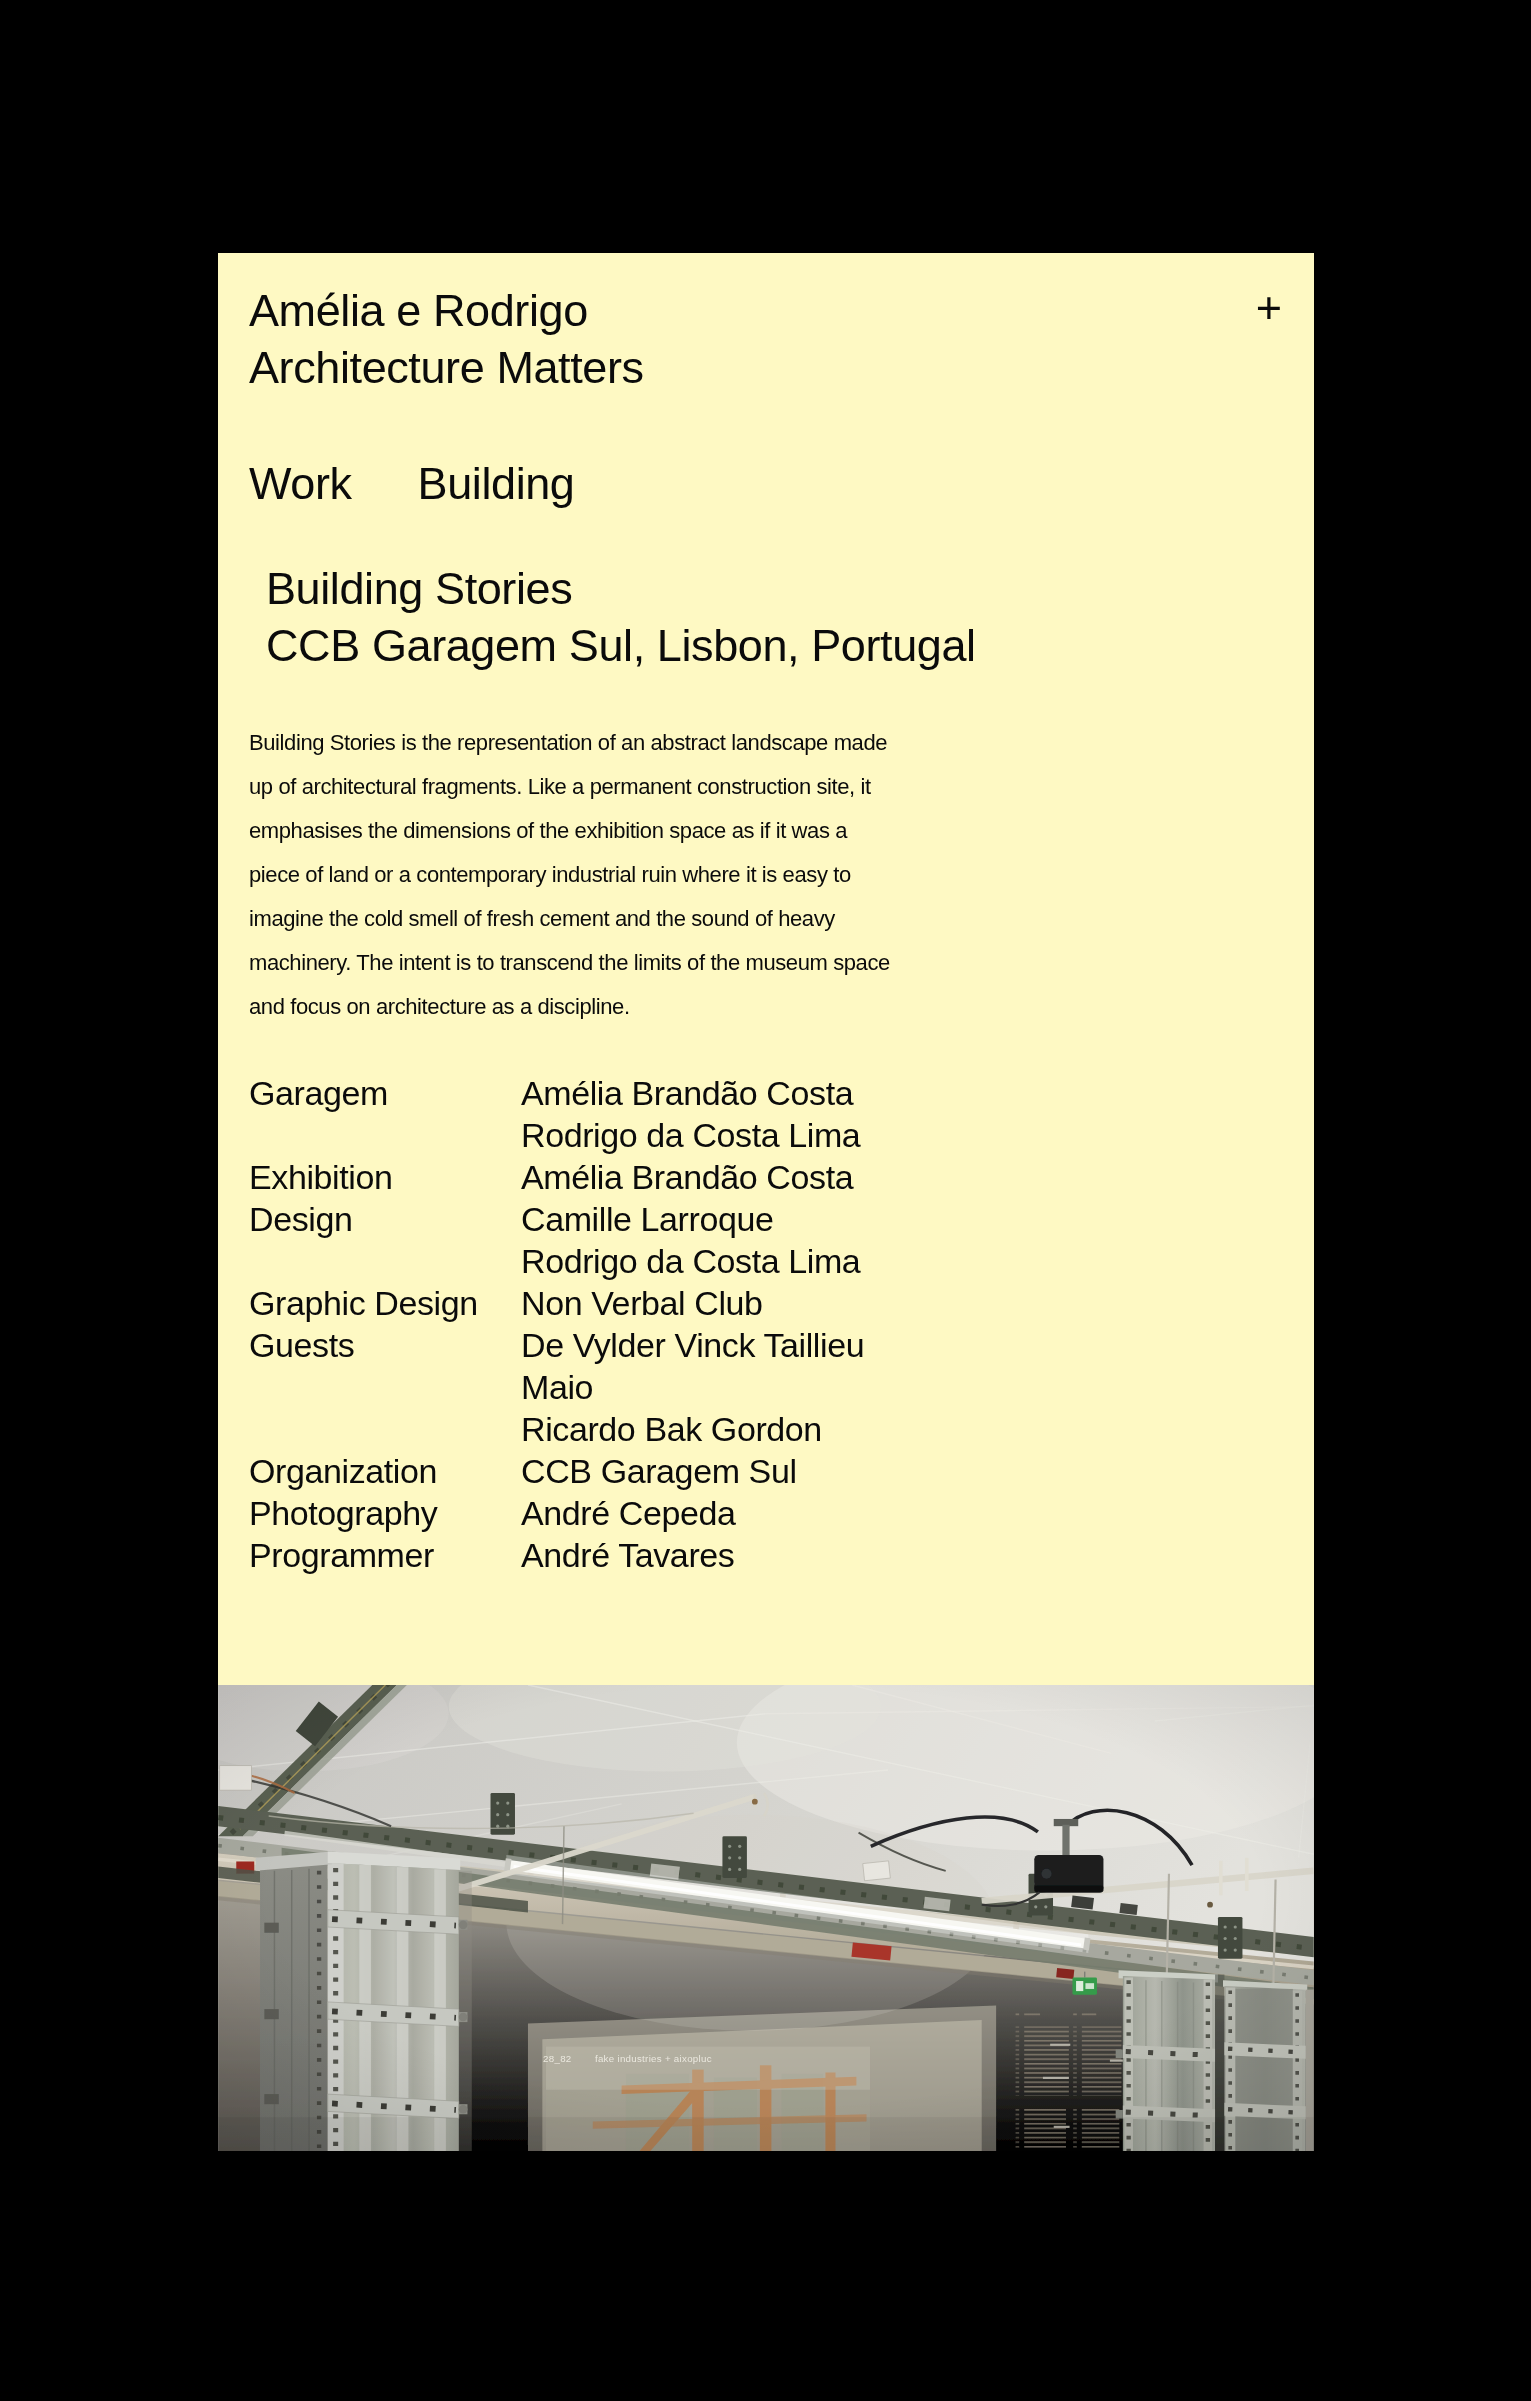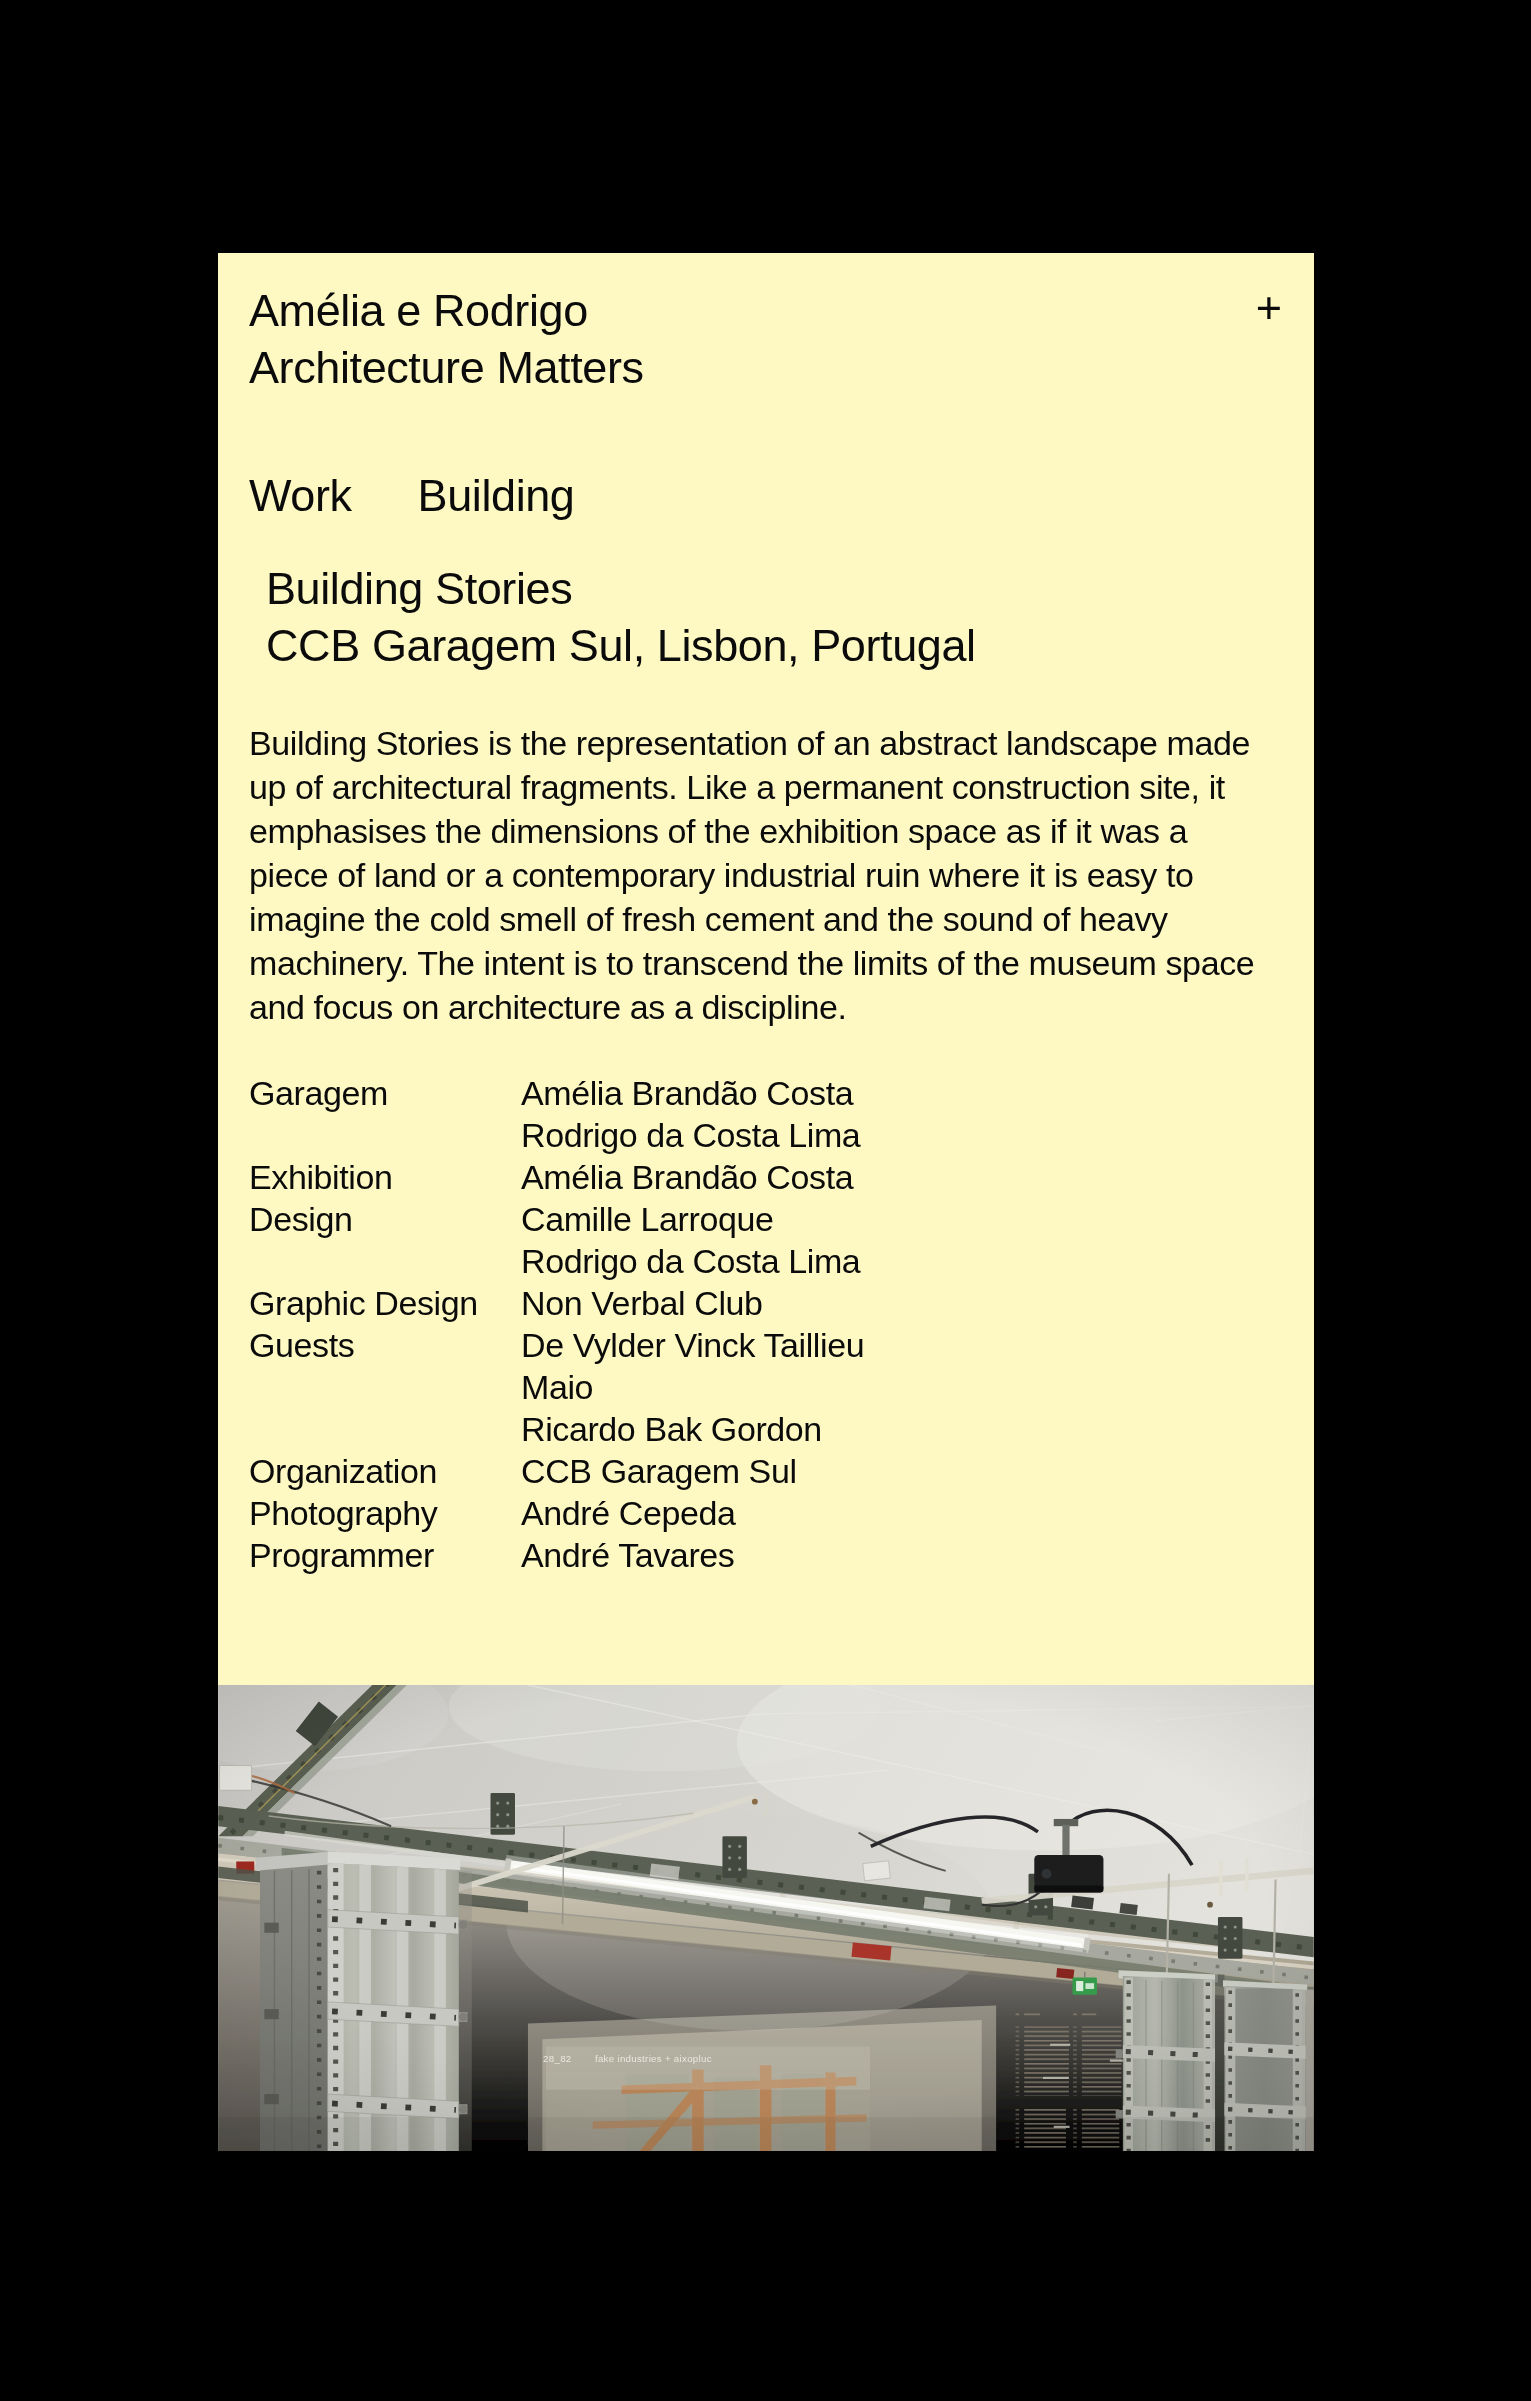--- a/index.html
+++ b/index.html
@@ -19,30 +19,30 @@
     font-size:45px;line-height:57px;letter-spacing:-0.4px;color:#0b0b0b;
     cursor:pointer;
   }
   .menu-toggle{
     position:absolute;right:32px;top:26px;
     font-size:45px;line-height:57px;font-weight:400;color:#0b0b0b;
     cursor:pointer;
   }
   .nav{
     position:absolute;left:31px;top:202px;display:flex;gap:66px;
-    font-size:45px;line-height:57px;letter-spacing:-0.4px;margin-top:12px;
+    font-size:45px;line-height:57px;letter-spacing:-0.4px;
   }
   .nav span{cursor:pointer;}
   .project-title{
     position:absolute;left:31px;top:307px;
     font-size:45px;line-height:57px;letter-spacing:-0.4px;margin-left:17px;
   }
   .description{
     position:absolute;left:31px;top:468px;width:1045px;
-    font-size:34px;line-height:44px;letter-spacing:-0.4px;
+    font-size:22px;line-height:44px;letter-spacing:-0.4px;
     white-space:pre-line;
   }
   .credits{
     position:absolute;left:31px;top:821px;
     font-size:34px;letter-spacing:-0.4px;
   }
   .credit-row{display:flex;height:42px;align-items:flex-start;}
   .credit-label{width:272px;flex:none;}
   .credit-value{flex:1;}
   .photo{

